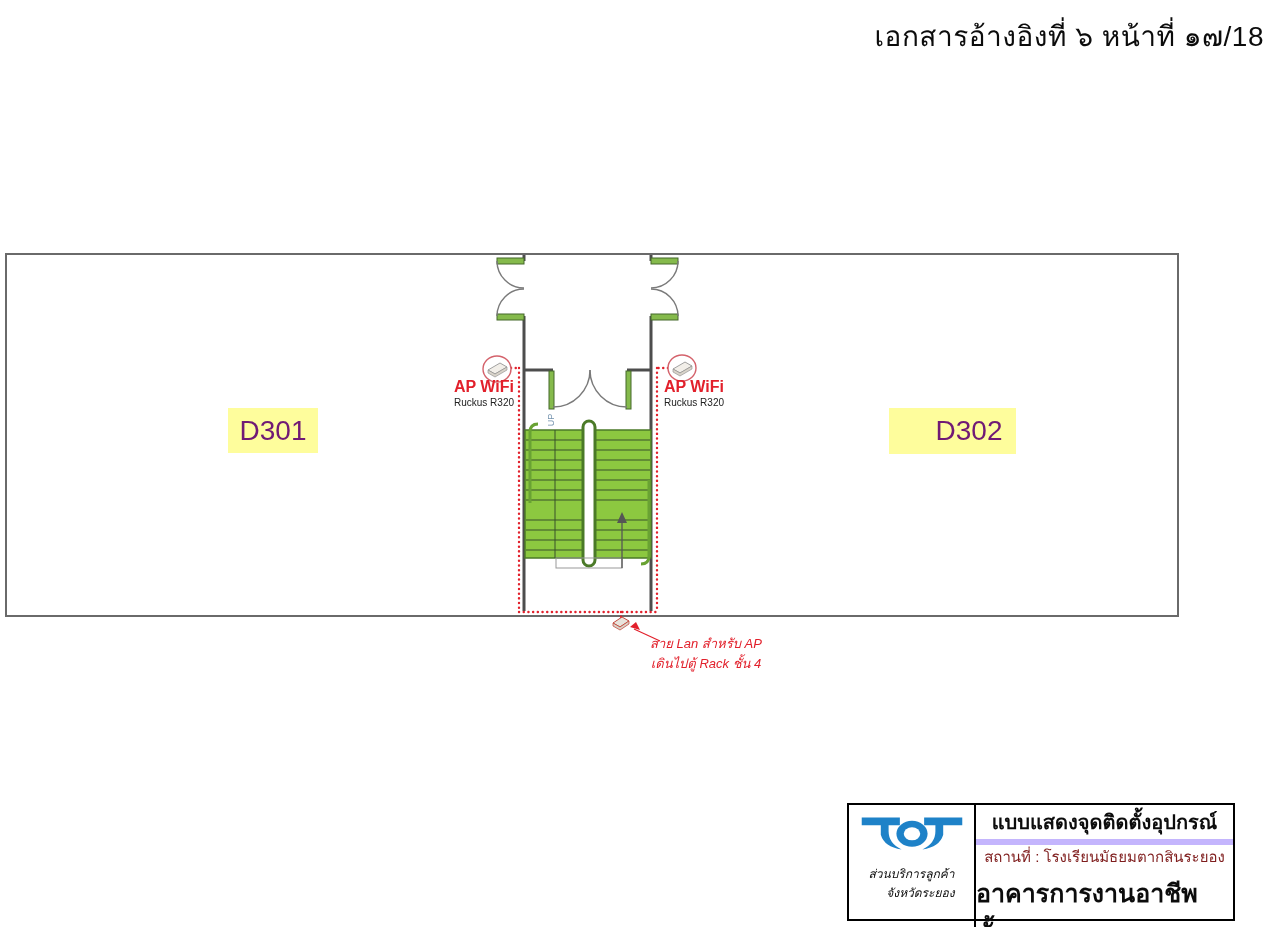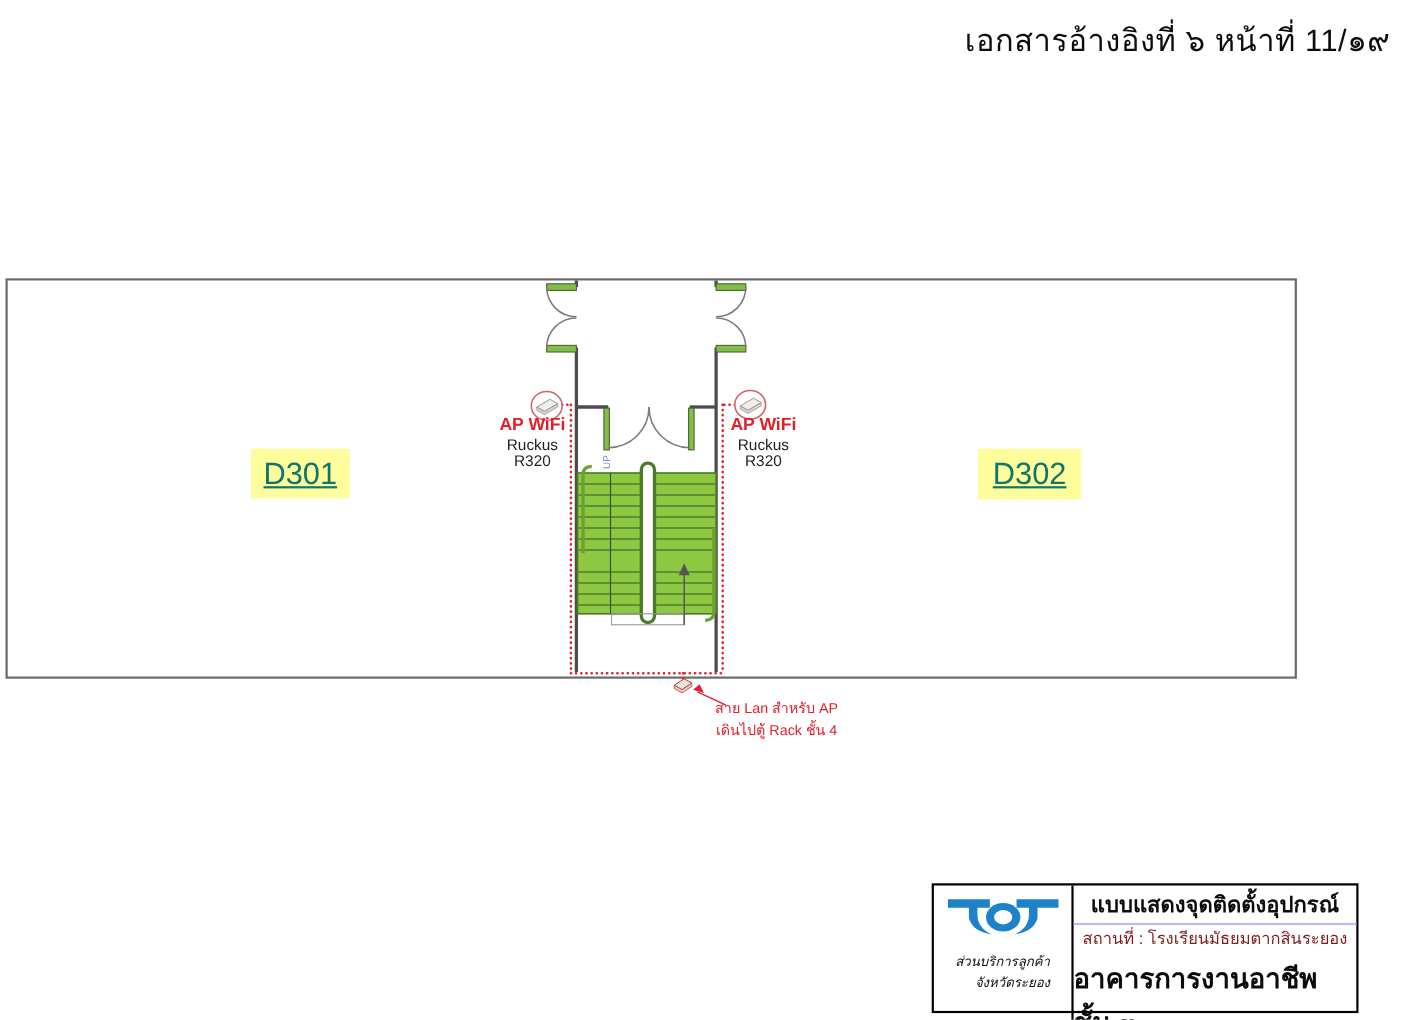--- a/index.html
+++ b/index.html
@@ -6,51 +6,51 @@
   body{
     width:1280px;height:927px;position:relative;overflow:hidden;
     font-family:"Liberation Sans","DejaVu Sans",sans-serif;color:#111;
   }
   .abs{position:absolute;}
   #ref-header{
     top:14px;right:16px;font-size:28px;letter-spacing:.5px;color:#0c0c0c;
   }
   .room-label{
     background:#FEFD9C;display:flex;align-items:center;justify-content:center;
-    font-size:28px;color:#0f766e;text-decoration:underline;
+    font-size:28px;color:#701a75;
   }
   #room-d301{left:228px;top:408px;width:90px;height:45px;}
-  #room-d302{left:889px;top:408px;width:94px;height:46px;}
+  #room-d302{left:889px;top:408px;width:94px;height:46px;padding-left:33px;}
   .ap-label{width:70px;text-align:center;line-height:1.1;}
   .ap-name{color:#E2202B;font-weight:bold;font-size:16px;}
-  .ap-model{color:#222;font-size:14px;margin-top:1px;}
+  .ap-model{color:#222;font-size:10px;margin-top:1px;}
   #ap-label-left{left:449px;top:378px;}
   #ap-label-right{left:659px;top:378px;}
   #up-label{
     left:545px;top:415px;font-size:9px;color:#7291ad;
     transform:rotate(-90deg);transform-origin:center;
   }
   #cable-note{
     left:628px;top:634px;width:156px;text-align:center;
-    color:#E2202B;font-size:13px;line-height:1.5;
+    color:#E2202B;font-size:13px;line-height:1.5;font-style:italic;
   }
   
   #title-block{
     left:847px;top:803px;width:384px;height:114px;
     border:2px solid #000;display:grid;grid-template-columns:127px 1fr;
     background:#fff;
   }
   #tb-left{
     border-right:2px solid #000;display:flex;flex-direction:column;
     align-items:center;justify-content:flex-start;padding-top:5px;
   }
   #tb-dept{margin-top:9px;text-align:right;font-size:12px;line-height:1.55;color:#0c0c0c;font-style:italic;}
   #tb-right{display:flex;flex-direction:column;}
   #tb-title{
-    height:34px;border-bottom:2px solid #c4b5fd;display:flex;align-items:center;
+    height:34px;border-bottom:6px solid #c4b5fd;display:flex;align-items:center;
     justify-content:center;font-weight:bold;font-size:20px;color:#0c0c0c;
   }
   #tb-bottom{flex:1;display:flex;flex-direction:column;align-items:center;justify-content:center;}
   #tb-location{font-size:15px;color:#7f1d1d;}
   #tb-building{font-size:25px;font-weight:bold;margin-top:4px;color:#0c0c0c;}
 </style>
 </head>
 <body>
 
 <svg class="abs" style="left:0;top:0" width="1280" height="927" viewBox="0 0 1280 927">
@@ -133,21 +133,21 @@
   <g>
     <polygon points="613,623 622,617 629,621 620,627" fill="#e8e4dc" stroke="#c0392b" stroke-width="0.9"></polygon>
     <polygon points="613,623 620,627 629,621 629,624 620,630 613,626" fill="#d9d4ca" stroke="#c0392b" stroke-width="0.7"></polygon>
   </g>
   <g stroke="#E2202B" fill="#E2202B">
     <line x1="660" y1="641" x2="634" y2="629" stroke-width="1.2"></line>
     <polygon points="630,627 640,630 636,622" stroke="none"></polygon>
   </g>
 </svg>
 
-<div id="ref-header" class="abs">เอกสารอ้างอิงที่ ๖ หน้าที่ 11/๑๙</div>
+<div id="ref-header" class="abs">เอกสารอ้างอิงที่ ๖ หน้าที่ ๑๗/18</div>
 
 <div id="room-d301" class="abs room-label">D301</div>
 <div id="room-d302" class="abs room-label">D302</div>
 
 <div id="ap-label-left" class="abs ap-label">
   <div class="ap-name">AP WiFi</div>
   <div class="ap-model">Ruckus R320</div>
 </div>
 <div id="ap-label-right" class="abs ap-label">
   <div class="ap-name">AP WiFi</div>

